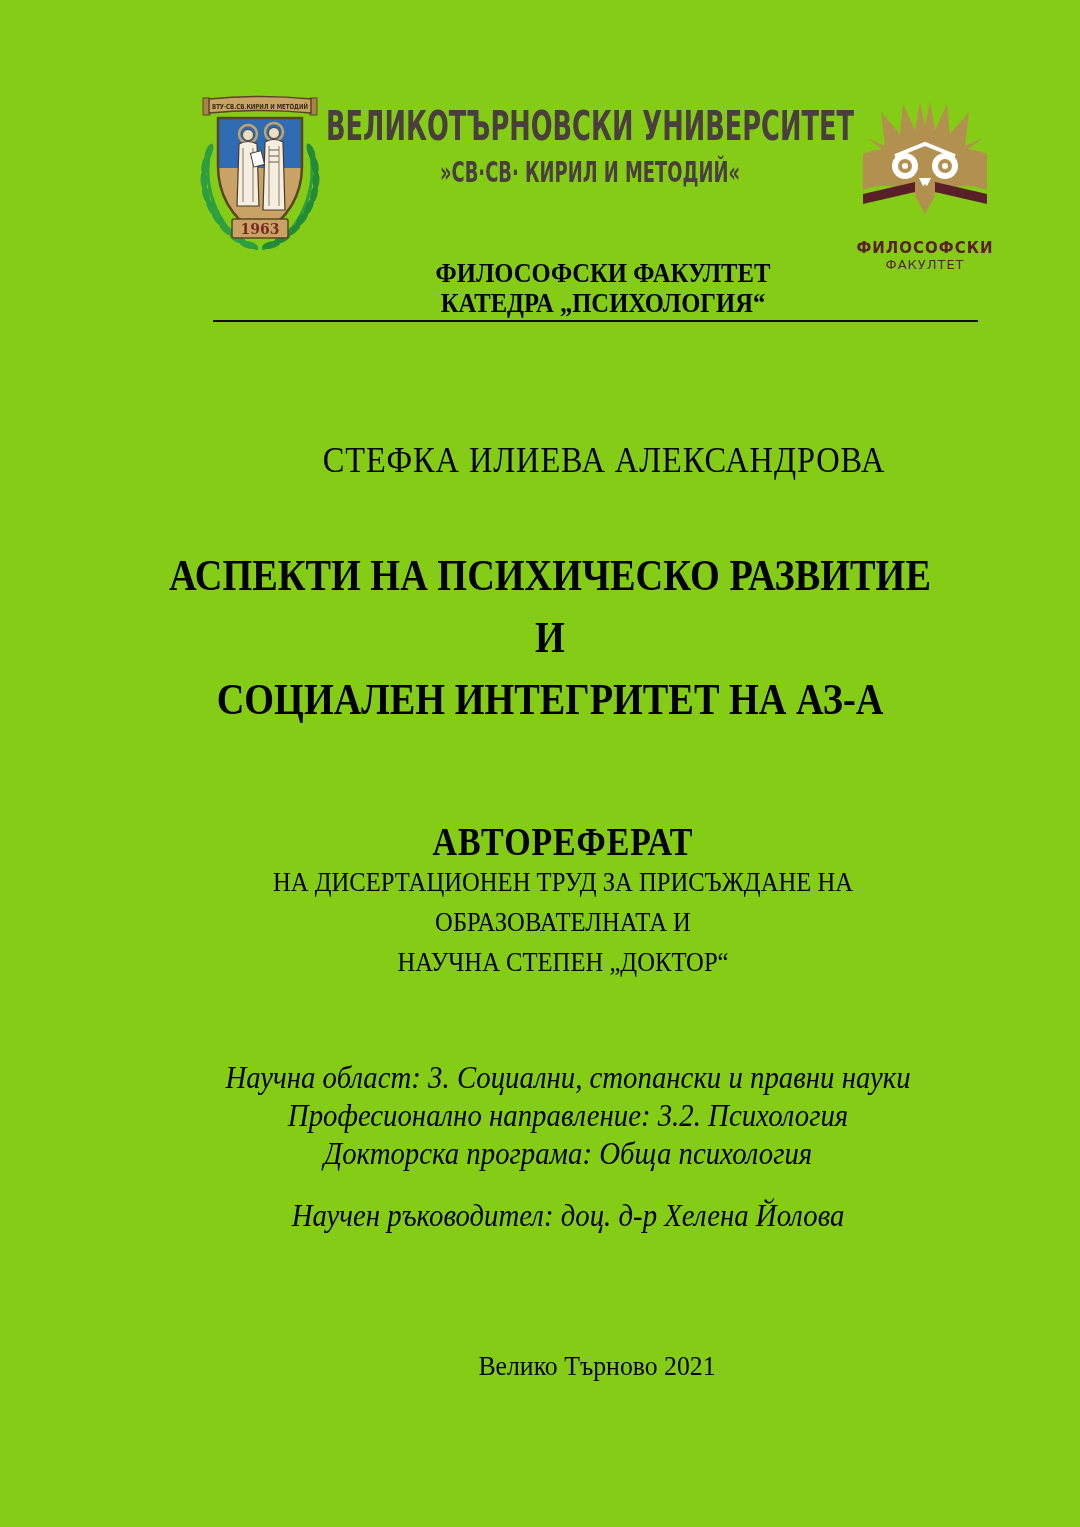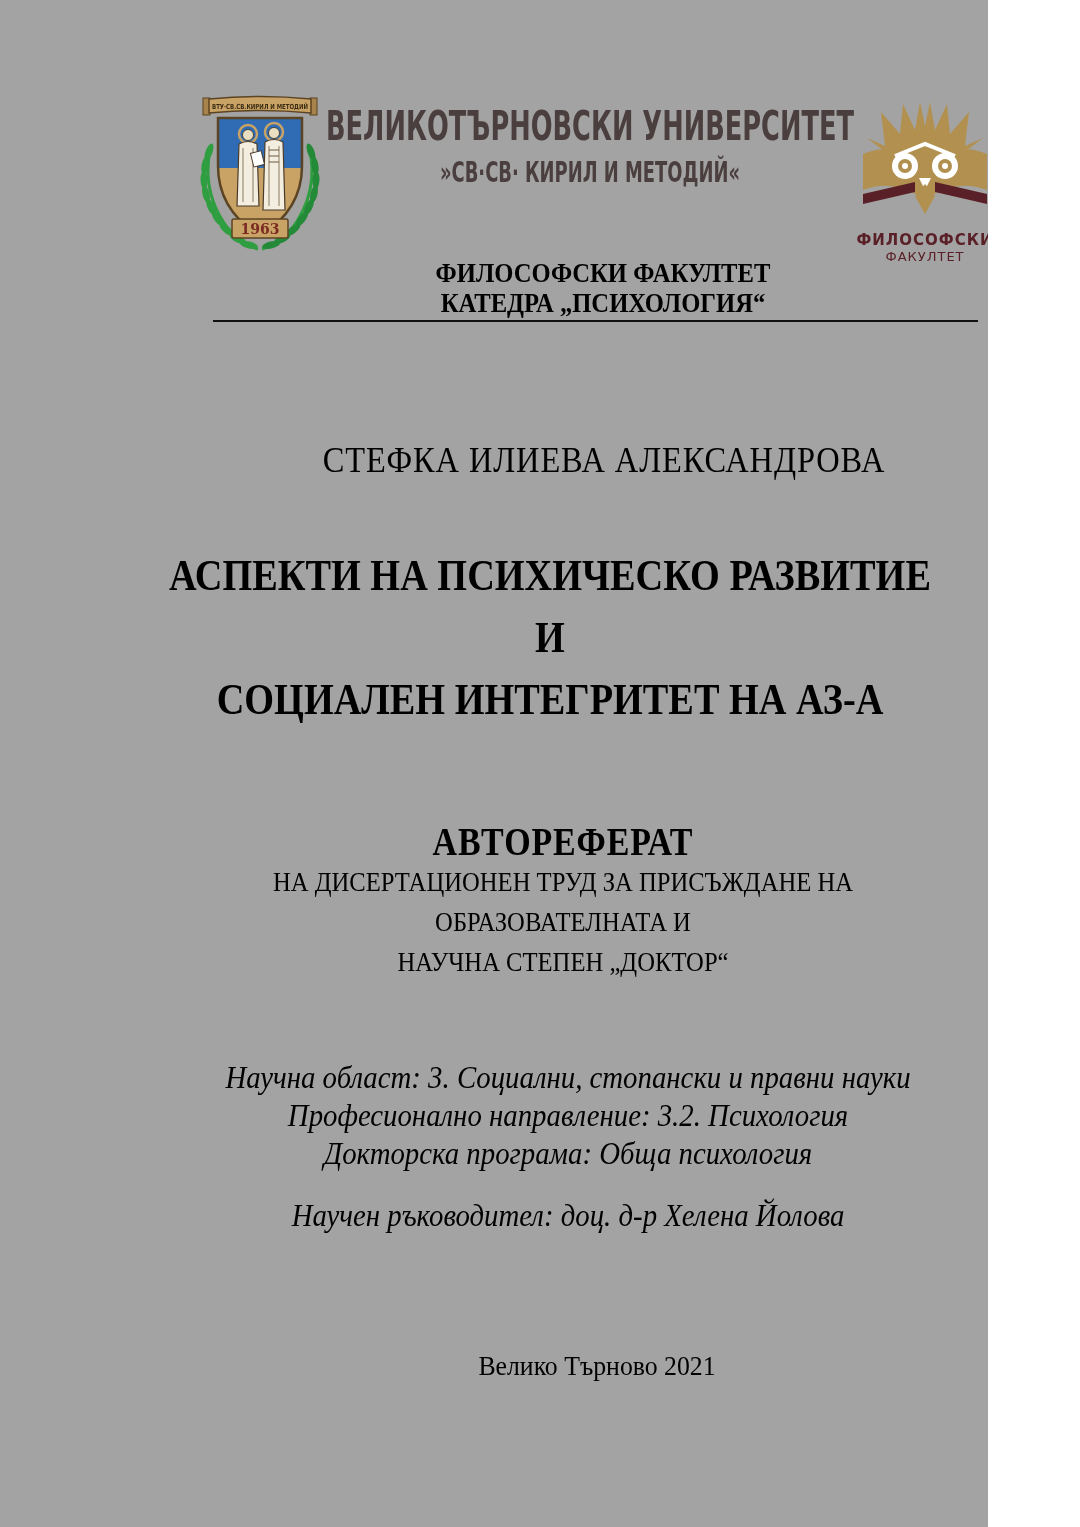--- a/index.html
+++ b/index.html
@@ -1,32 +1,32 @@
 <!DOCTYPE html>
 <html><head>
 <meta charset="utf-8">
 <style>
   html, body { margin:0; padding:0; background:#ffffff; }
   .page {
     position: relative;
-    width: 988px;
+    width: 1080px;
     height: 1527px;
-    background: #a3a3a3;
+    background: #84cc16;
     font-family: "Liberation Serif", serif;
     color: #000000;
     overflow: hidden;
   }
   .abs { position: absolute; }
 
   
   #crest { left:196px; top:92px; width:128px; height:170px; }
   #univ-name { left:318px; top:104px; width:545px; height:92px; }
   #owl-logo { left:854px; top:100px; width:142px; text-align:center; }
   .owl-label1 {
-    margin-top:10px; color:#5a2027; font-family:"DejaVu Sans", sans-serif;
+    margin-top:18px; color:#5a2027; font-family:"DejaVu Sans", sans-serif;
     font-weight:bold; font-size:15px; line-height:17px; letter-spacing:1px;
   }
   .owl-label2 {
     color:#5a2027; font-family:"DejaVu Sans", sans-serif;
     font-weight:normal; font-size:13px; line-height:15px; letter-spacing:1px;
   }
 
   
   #faculty-block {
     left:226px; top:258px; width:754px; text-align:center;

